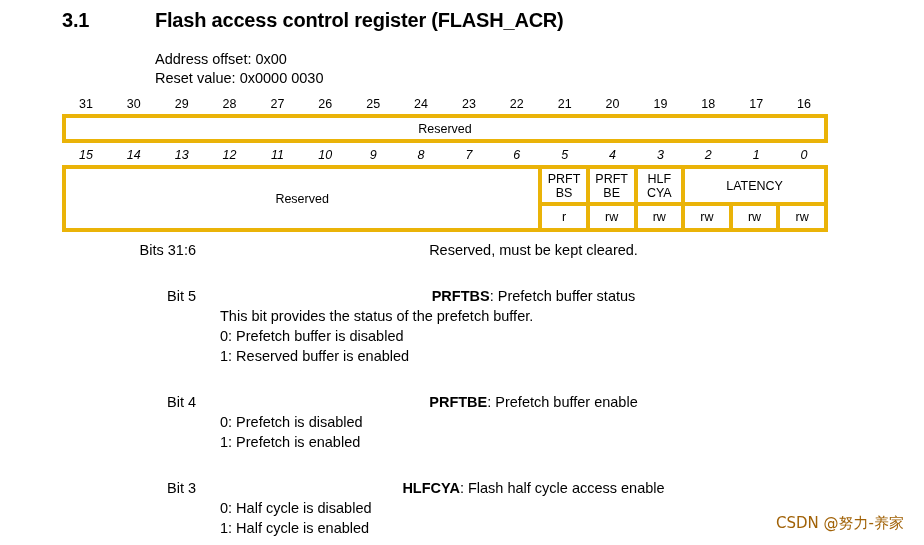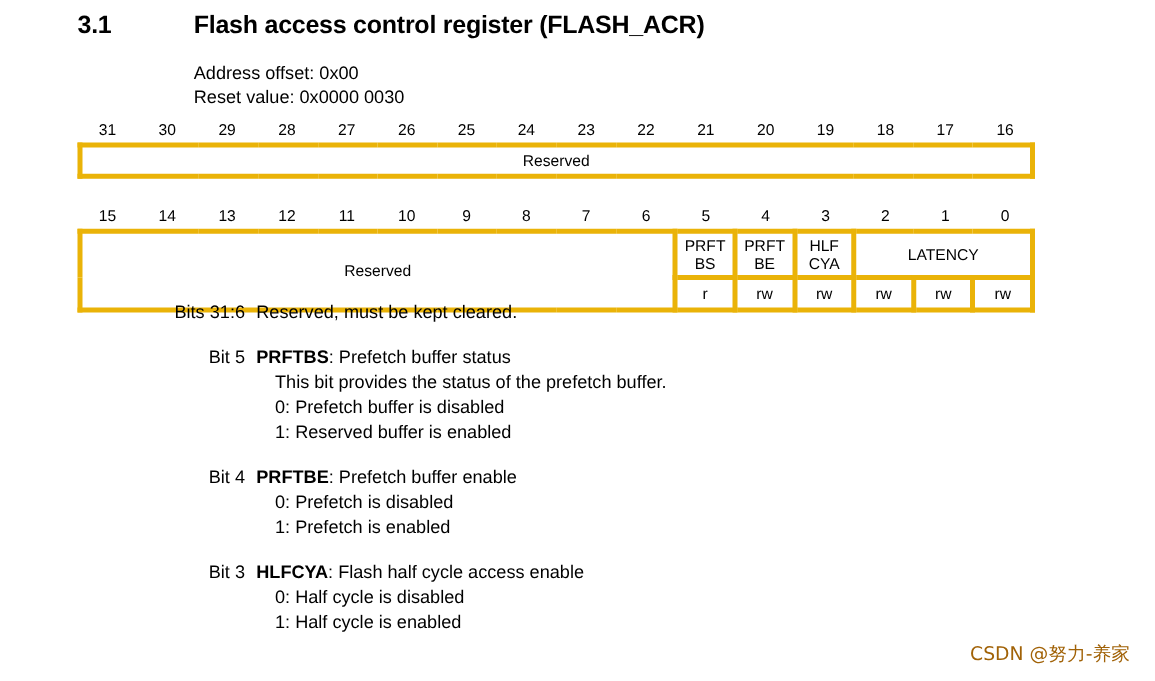--- a/index.html
+++ b/index.html
@@ -91,54 +91,54 @@
     height: 33px;
     line-height: 14px;
   }
   .access-cell {
     height: 22px;
   }
   .reserved-tall {
     height: 55px;
   }
 
-  .bitnums.second { margin-top: 20px; }
+  .bitnums.second { margin-top: 2px; font-style: italic; }
 
   
   .descriptions {
     position: absolute;
     left: 62px;
     top: 240px;
     width: 800px;
     font-size: 14.5px;
   }
   .desc-group {
     display: flex;
     align-items: flex-start;
     margin-bottom: 0px;
   }
-  .desc-group.spaced { margin-top: 16px; }
+  .desc-group.spaced { margin-top: 26px; }
   .bit-label {
     width: 134px;
     flex: 0 0 134px;
     text-align: right;
     padding-right: 9px;
     white-space: nowrap;
     line-height: 20px;
   }
   .desc-body {
     flex: 1 1 auto;
     line-height: 20px;
   }
   .desc-body .field-name { font-weight: bold; }
   .desc-body .sub {
     margin-left: 15px;
     white-space: nowrap;
   }
-  .desc-body .first-line { white-space: nowrap; }
+  .desc-body .first-line { white-space: nowrap; text-align: center; }
 
   
   .watermark {
     position: absolute;
     right: 20px;
     bottom: 12px;
     font-size: 15px;
     color: #a16207;
     white-space: nowrap;
     font-family: "DejaVu Sans", sans-serif;

